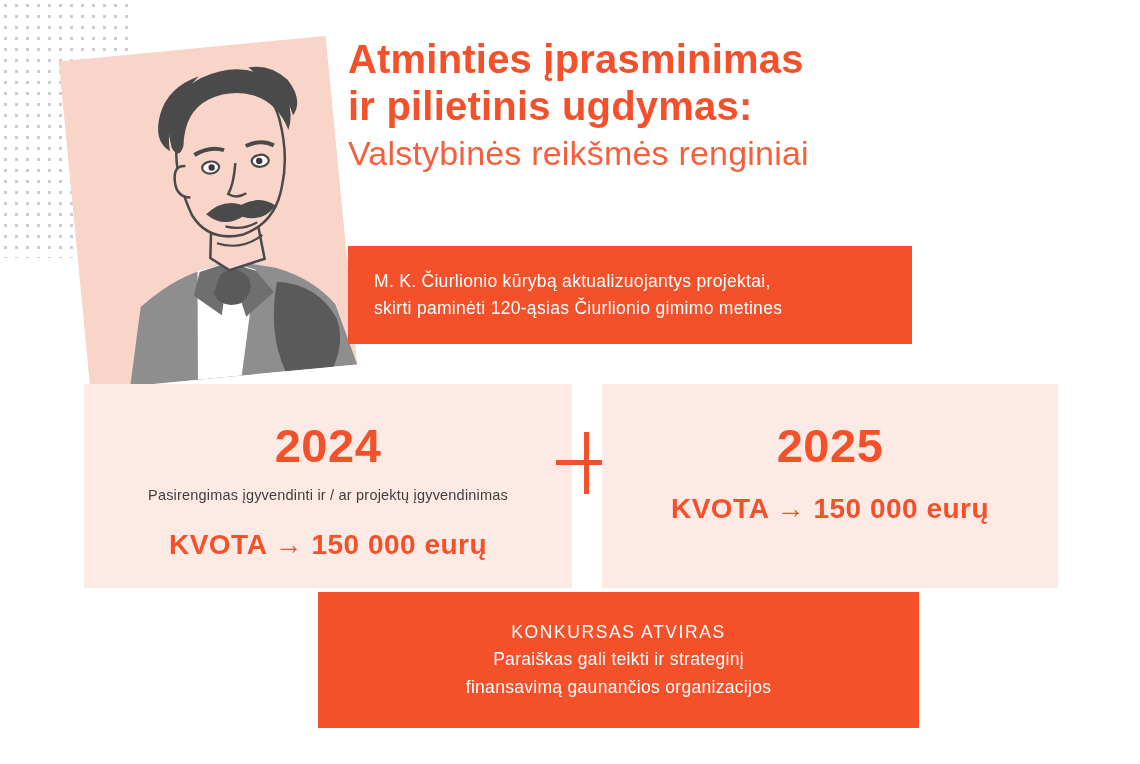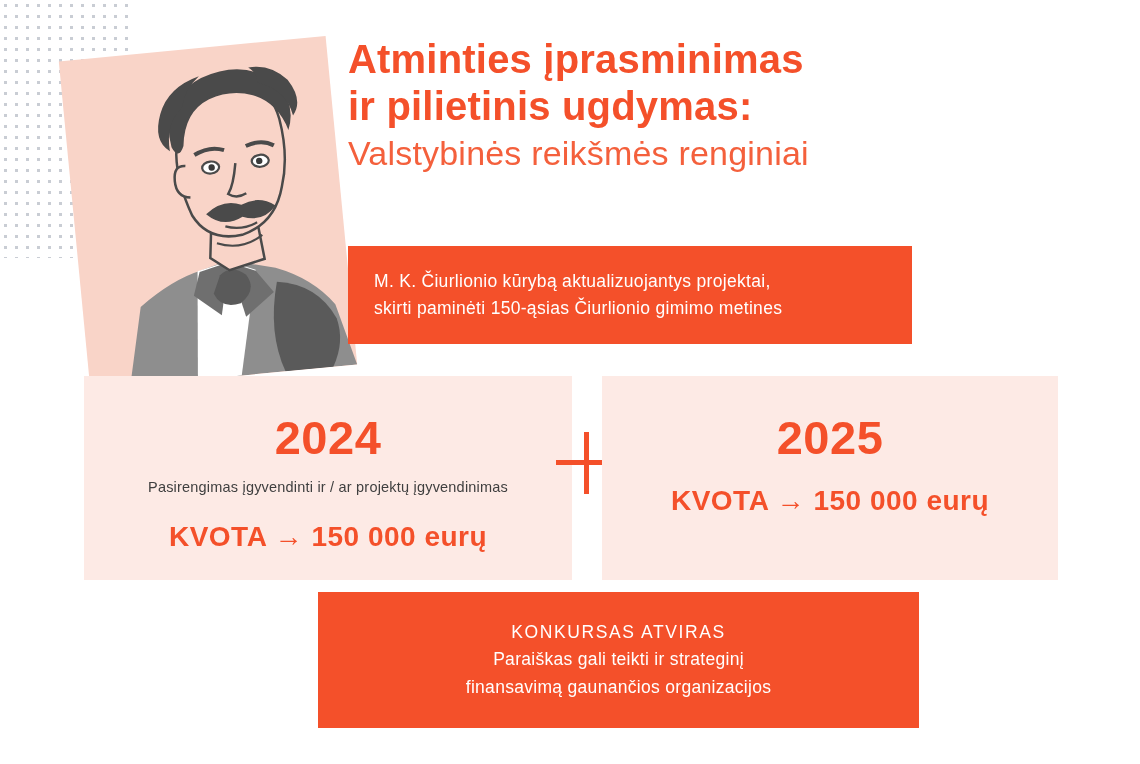--- a/index.html
+++ b/index.html
@@ -62,21 +62,21 @@
   .subtitle-banner div {
     font-size: 17.5px;
     line-height: 27px;
     letter-spacing: 0.3px;
     white-space: nowrap;
   }
 
   
   .panel {
     position: absolute;
-    top: 376px;
+    top: 384px;
     height: 204px;
     background: #fdeae5;
     text-align: center;
   }
   .panel.left  { left: 84px;  width: 488px; }
   .panel.right { left: 602px; width: 456px; }
 
   .panel .year {
     color: #f4502a;
     font-weight: bold;
@@ -186,21 +186,21 @@
 </div>
 
 <div class="title-block">
   <div class="title-line bold">Atminties įprasminimas</div>
   <div class="title-line bold">ir pilietinis ugdymas:</div>
   <div class="title-line light">Valstybinės reikšmės renginiai</div>
 </div>
 
 <div class="subtitle-banner">
   <div>M. K. Čiurlionio kūrybą aktualizuojantys projektai,</div>
-  <div>skirti paminėti 150-ąsias Čiurlionio gimimo metines</div>
+  <div>skirti paminėti 120-ąsias Čiurlionio gimimo metines</div>
 </div>
 
 <div class="panel left">
   <div class="year">2024</div>
   <div class="desc">Pasirengimas įgyvendinti ir / ar projektų įgyvendinimas</div>
   <div class="quota">
     <span>KVOTA</span>
     <span class="arrow">→</span>
     <span>150 000 eurų</span>
   </div>

